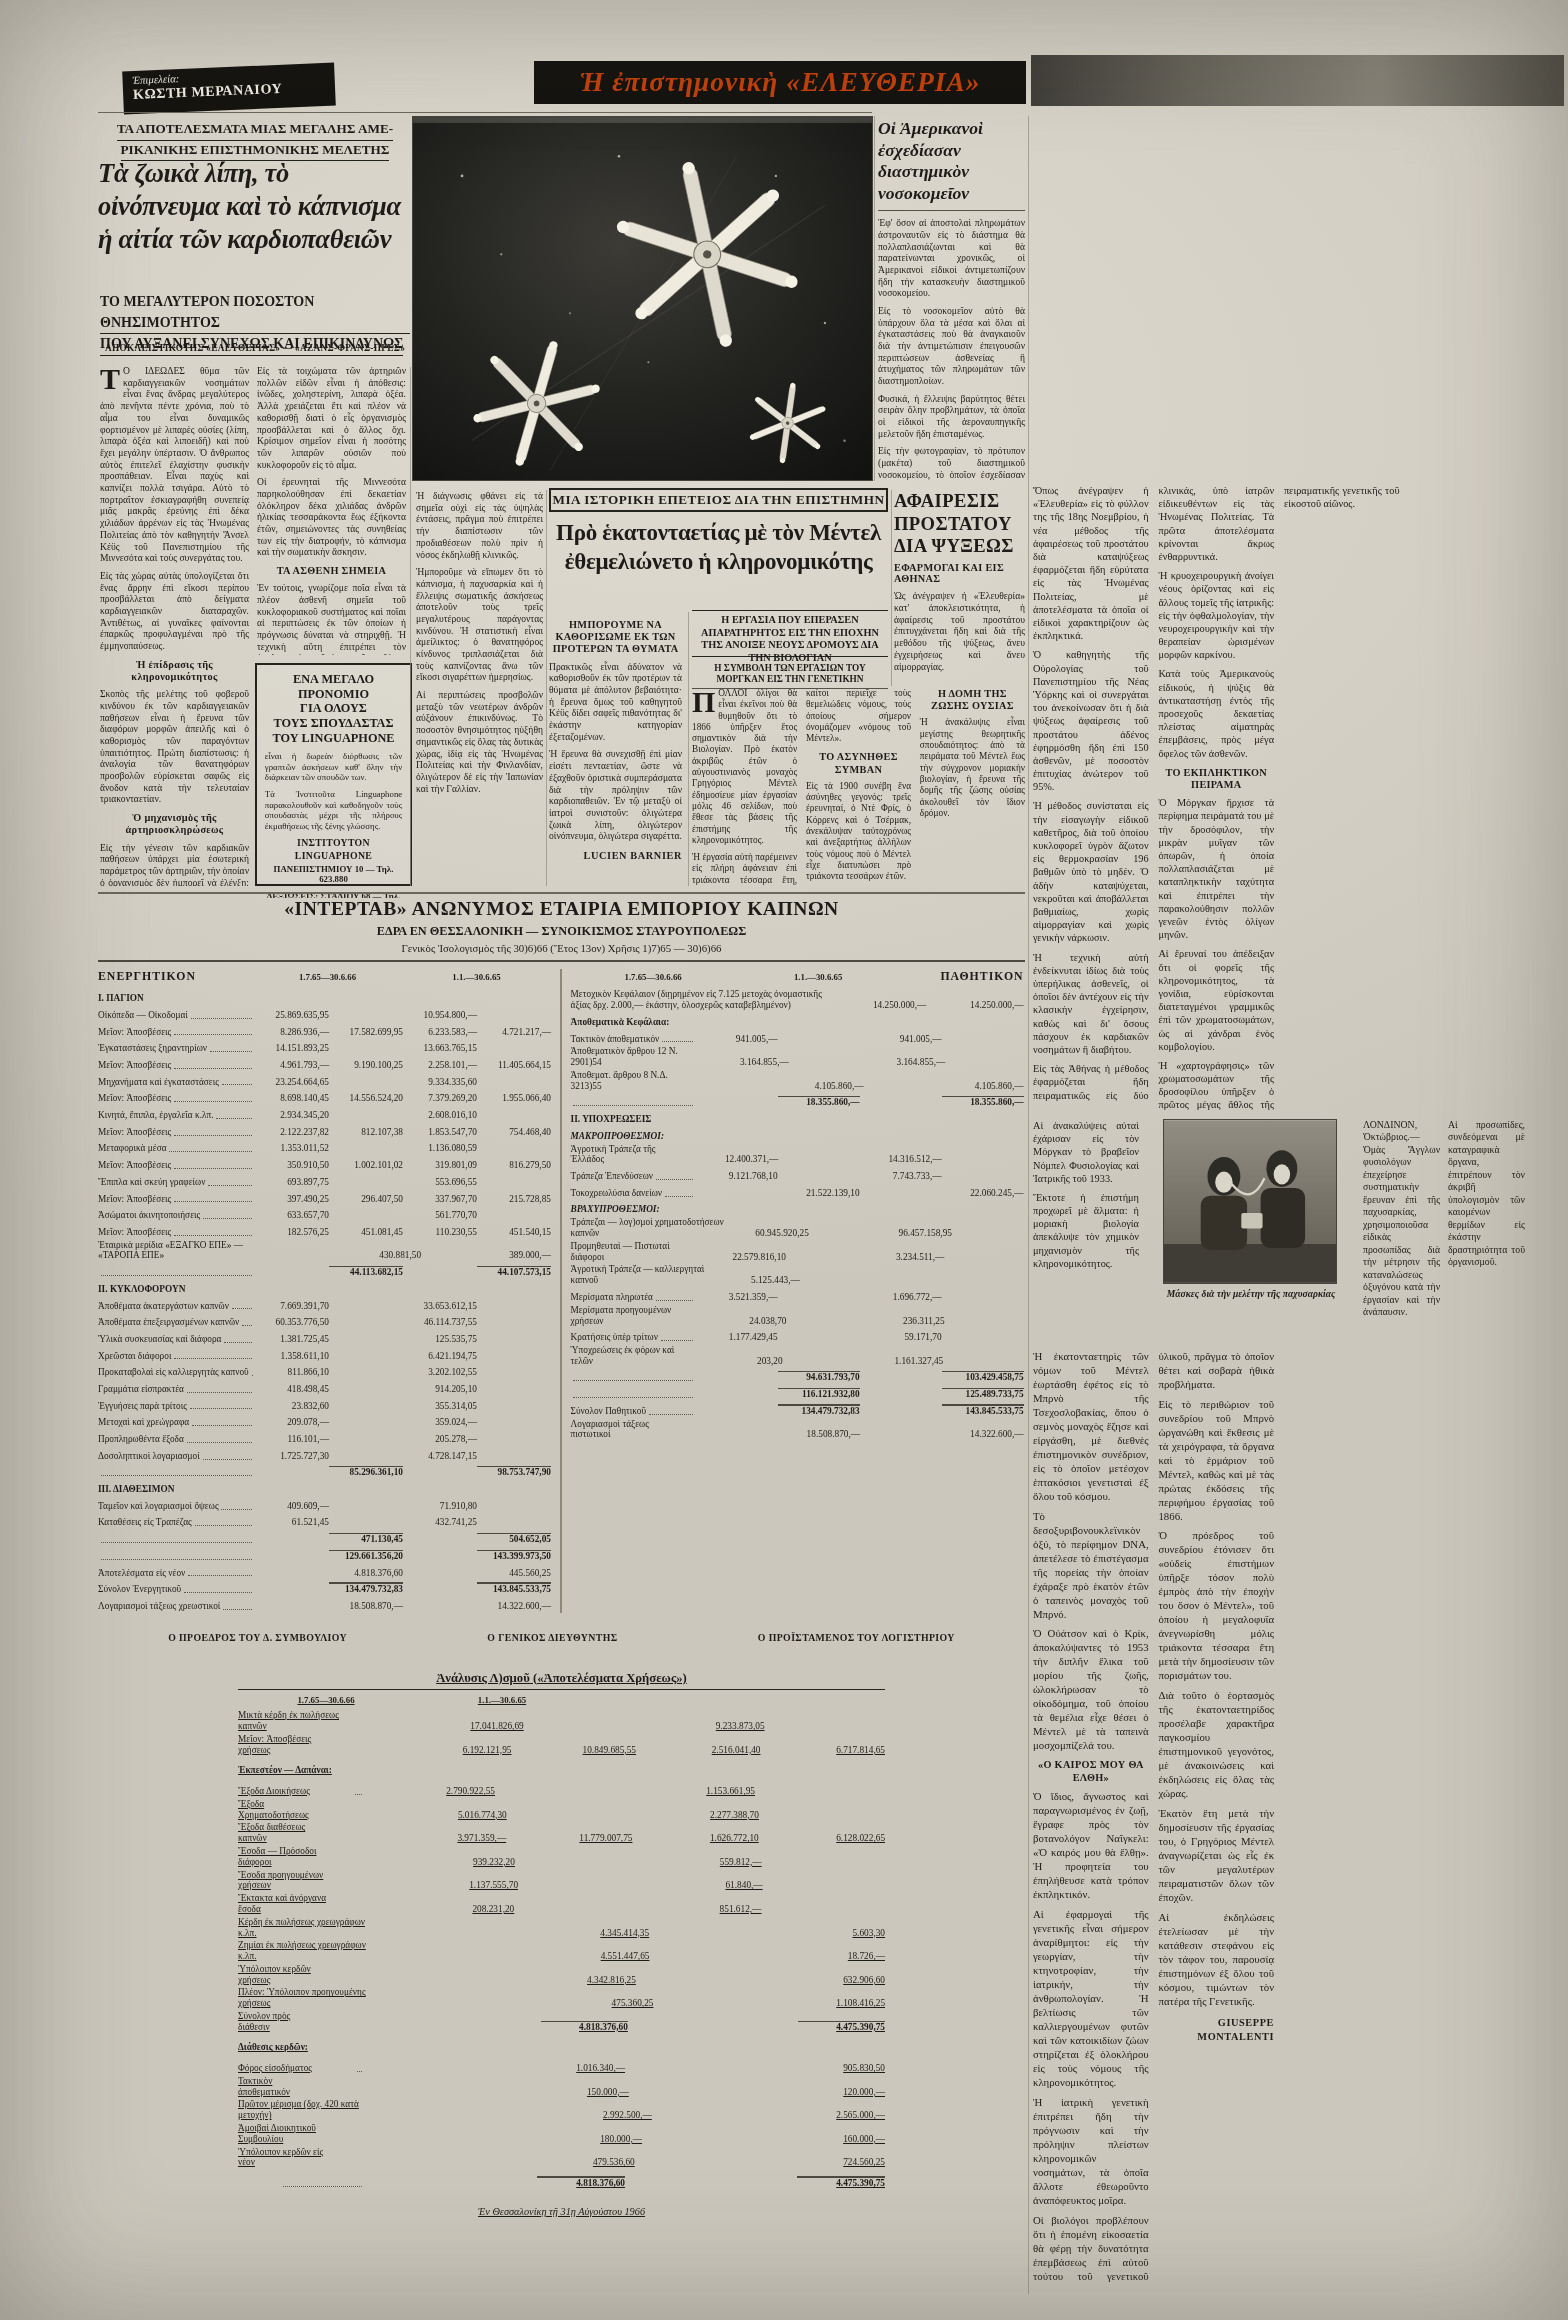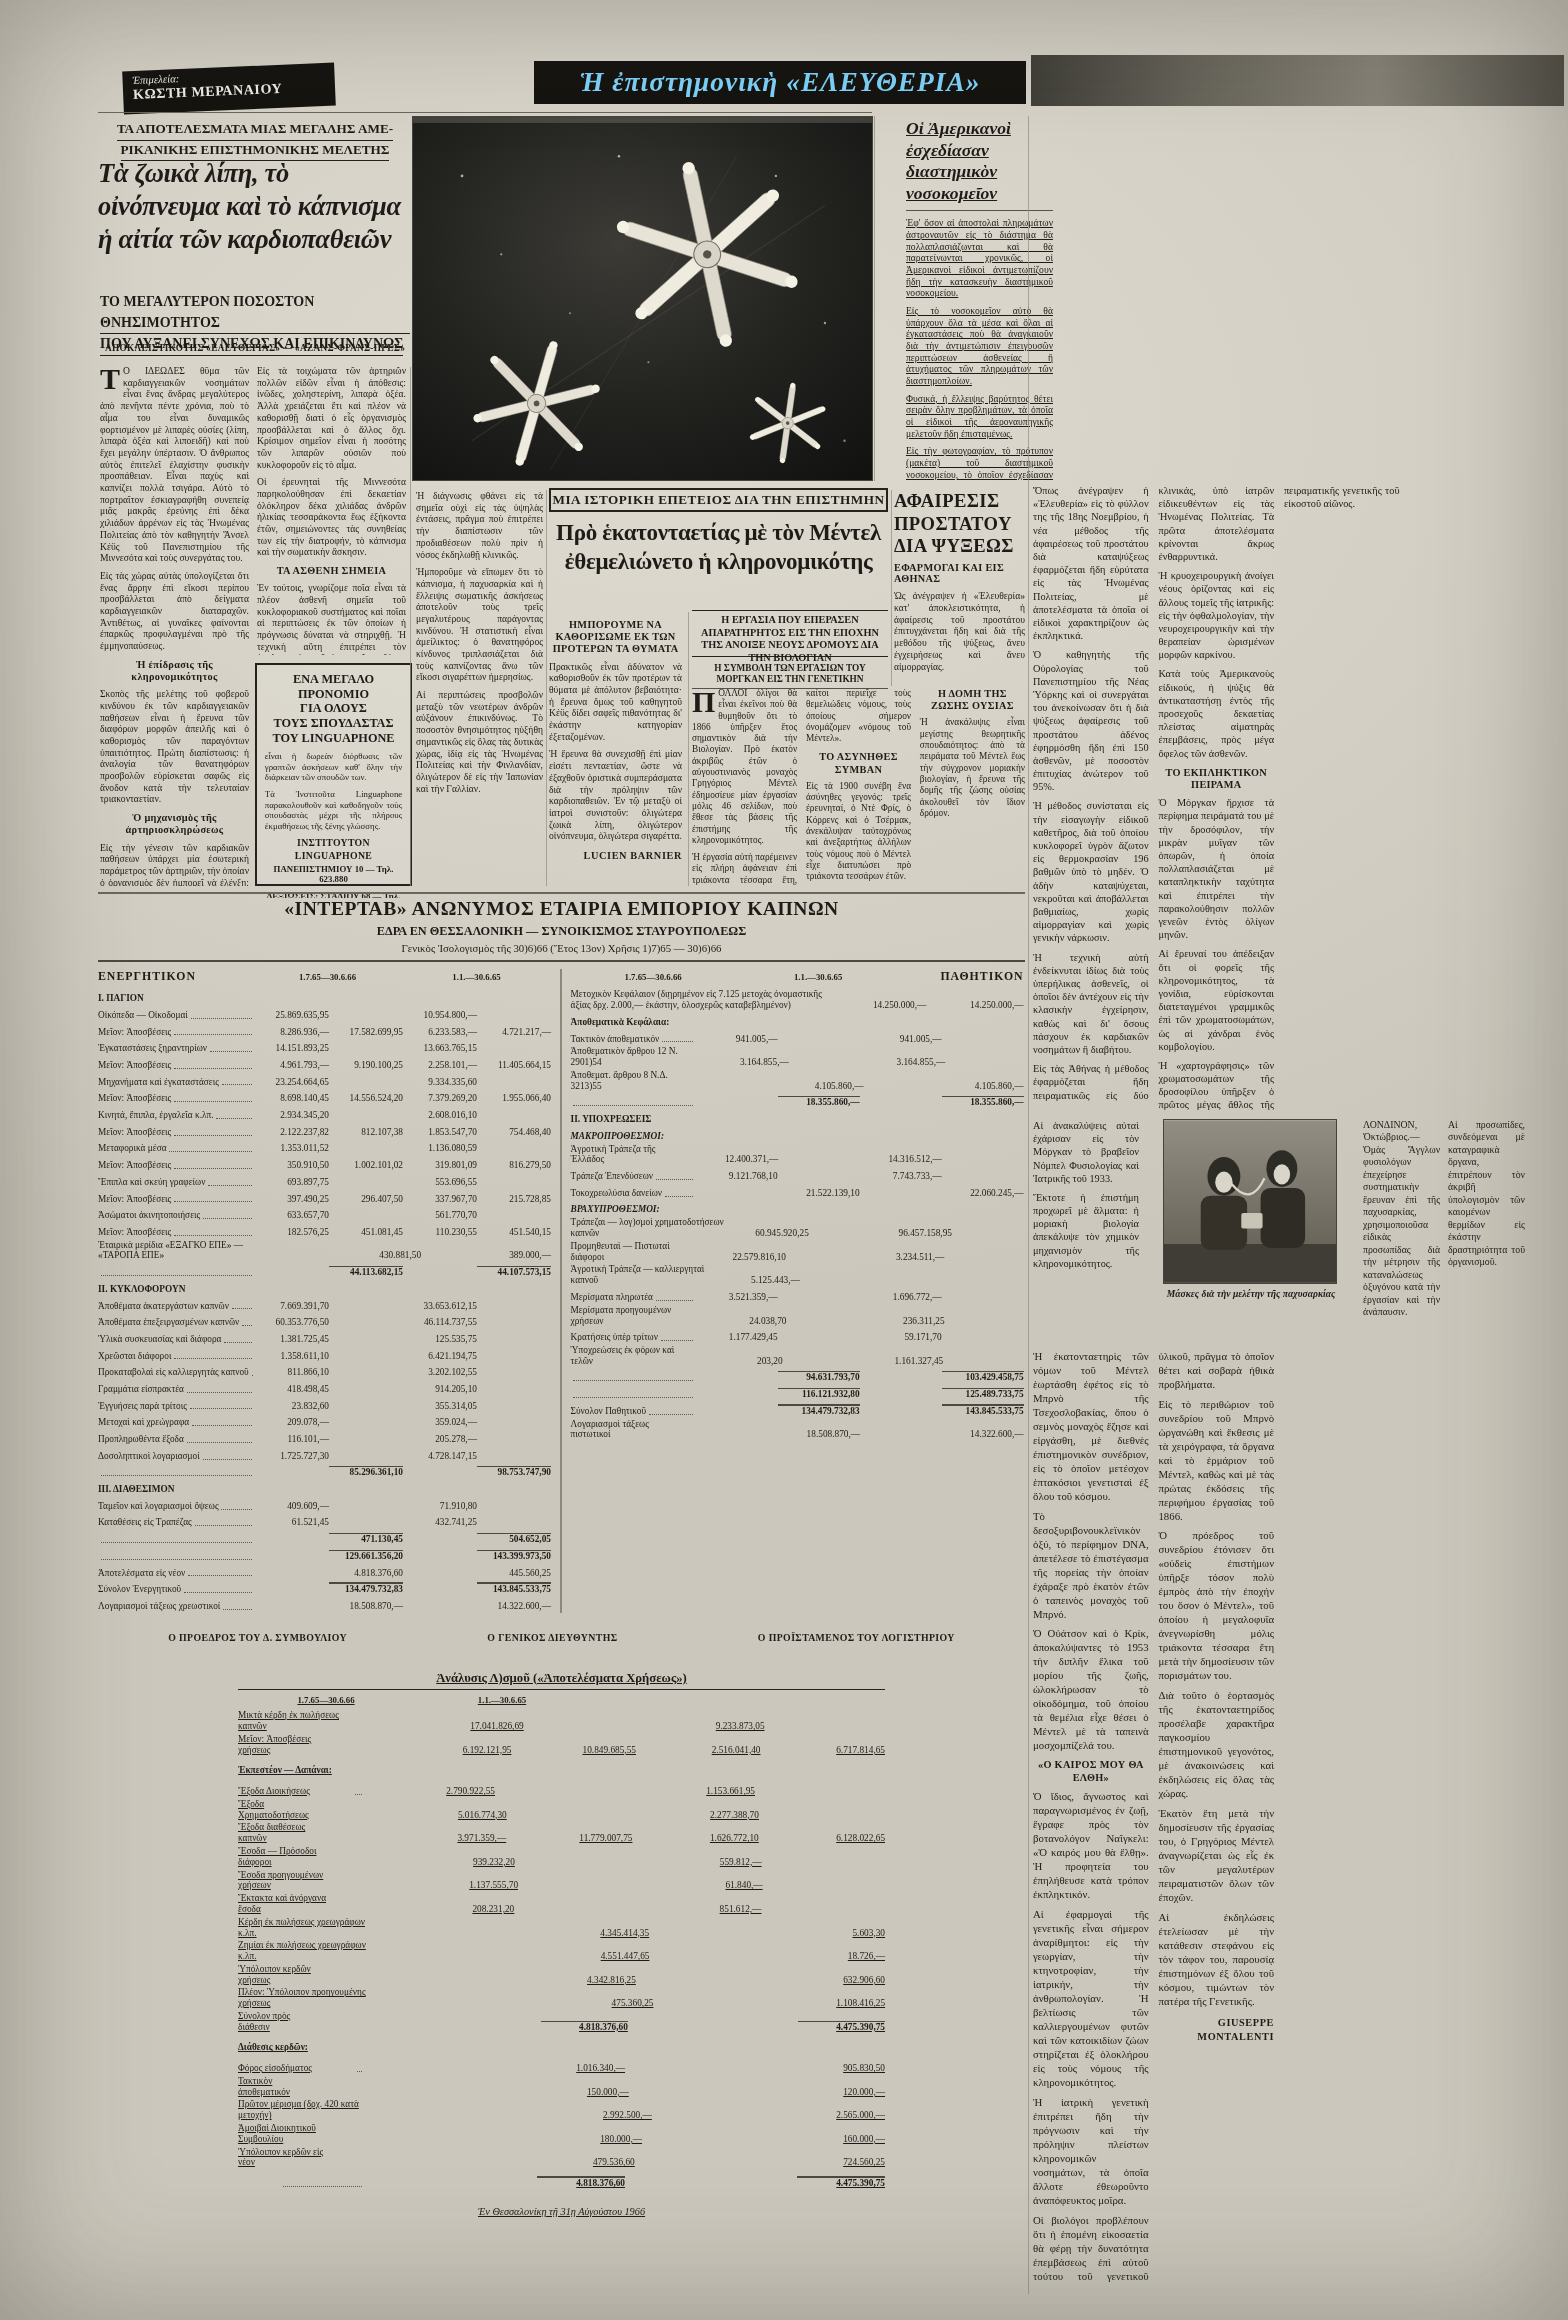--- a/index.html
+++ b/index.html
@@ -16,21 +16,21 @@
   .sig{text-align:right;font-weight:bold;font-size:10.3px;margin-top:7.8px;letter-spacing:0.6px;}
   .lead::first-letter{float:left;font-size:30px;line-height:25.5px;font-weight:bold;padding:1px 2.9px 0 0;}
   .cline{text-align:center;font-weight:bold;}
   .bodytext{font-size:9.6px;line-height:11.7px;overflow:hidden;}
   .abs{position:absolute;}
 
   #editor-badge{left:123px;top:67px;width:212px;height:43px;background:#14130f;color:#efece2;
     transform:rotate(-2.4deg);padding:2.9px 9.8px;box-sizing:border-box;}
   #editor-badge .ed-label{font-size:10.8px;font-style:italic;line-height:12.7px;}
   #editor-badge .ed-name{font-size:14px;font-weight:bold;letter-spacing:0.6px;line-height:16.7px;}
-  #masthead{left:534px;top:61px;width:492px;height:43px;background:#14130f;color:#7dd3fc;
+  #masthead{left:534px;top:61px;width:492px;height:43px;background:#14130f;color:#c2410c;
     display:flex;align-items:center;justify-content:center;font-size:27.4px;font-weight:bold;
     font-style:italic;letter-spacing:1px;white-space:nowrap;}
   #corner-smudge{left:1031px;top:55px;width:533px;height:51px;opacity:.88;
     background:linear-gradient(90deg,#2b2a25,#57544b 30%,#7b776c 65%,#403e37);}
 
   #heart-kicker{left:100px;top:120px;width:310px;text-align:center;font-weight:bold;
     font-size:13.2px;line-height:18.6px;}
   #heart-kicker .kline{display:inline-block;border-bottom:1.5px solid #22211d;padding-bottom:1px;}
   #heart-headline{left:98px;top:157px;width:316px;margin:0;font-size:26.5px;line-height:33px;
     font-weight:bold;font-style:italic;letter-spacing:-0.3px;}
@@ -38,21 +38,21 @@
   #heart-subhead .kline{display:inline-block;border-bottom:1.5px solid #22211d;}
   #heart-byline{left:100px;top:343px;width:310px;text-align:center;font-weight:bold;
     font-size:9.3px;letter-spacing:0.3px;}
   #heart-col1{left:100px;top:365px;width:149px;height:521px;}
   #heart-col2{left:257px;top:365px;width:149px;height:290px;}
   #heart-col3{left:416px;top:490px;width:127px;height:396px;}
   #heart-col4{left:549px;top:612px;width:133px;height:276px;}
 
   #space-photo{left:412px;top:116px;width:461px;height:365px;margin:0;background:#151512;
     border:1px solid #45433c;box-sizing:border-box;}
-  #space-art{left:906px;top:118px;width:147px;height:365px;text-decoration:underline;}
+  #space-art{left:878px;top:118px;width:147px;height:365px;}
   #space-art h2{margin:0 0 5.9px;font-size:17.6px;line-height:21.6px;font-weight:bold;font-style:italic;
     border-bottom:1px solid #55524a;padding-bottom:5.9px;}
 
   #mendel-banner{left:549px;top:488px;width:339px;height:23.5px;border:2px solid #24231e;
     box-sizing:border-box;text-align:center;font-weight:bold;font-size:13.2px;line-height:20.6px;letter-spacing:0.5px;}
   #mendel-headline{left:547px;top:518px;width:343px;margin:0;text-align:center;font-weight:bold;
     font-size:23px;line-height:29px;letter-spacing:-0.3px;}
   #mendel-deck{left:692px;top:610px;width:196px;height:47px;border-top:1.5px solid #24231e;
     border-bottom:1.5px solid #24231e;box-sizing:border-box;text-align:center;font-weight:bold;
     font-size:10.3px;line-height:12.7px;padding:2.9px 2px;}

